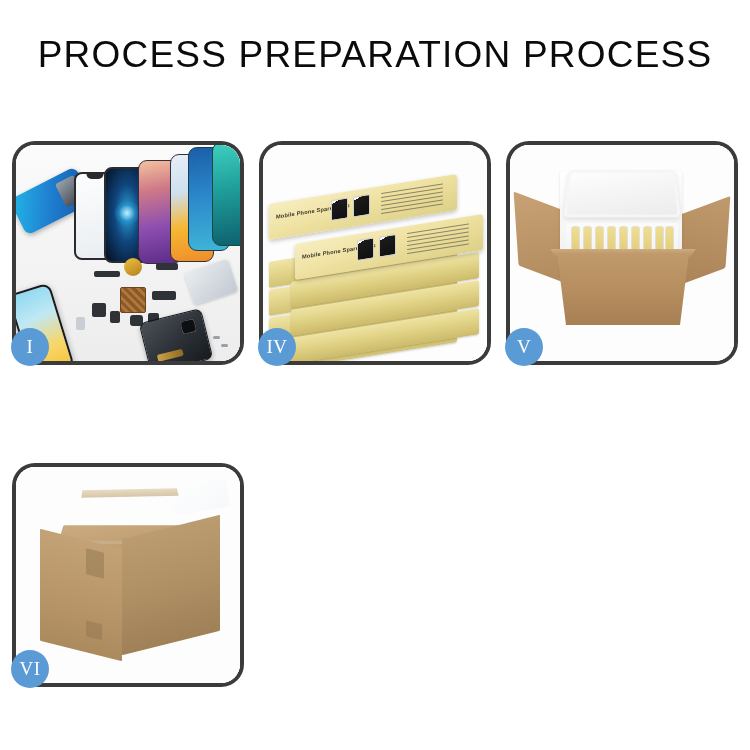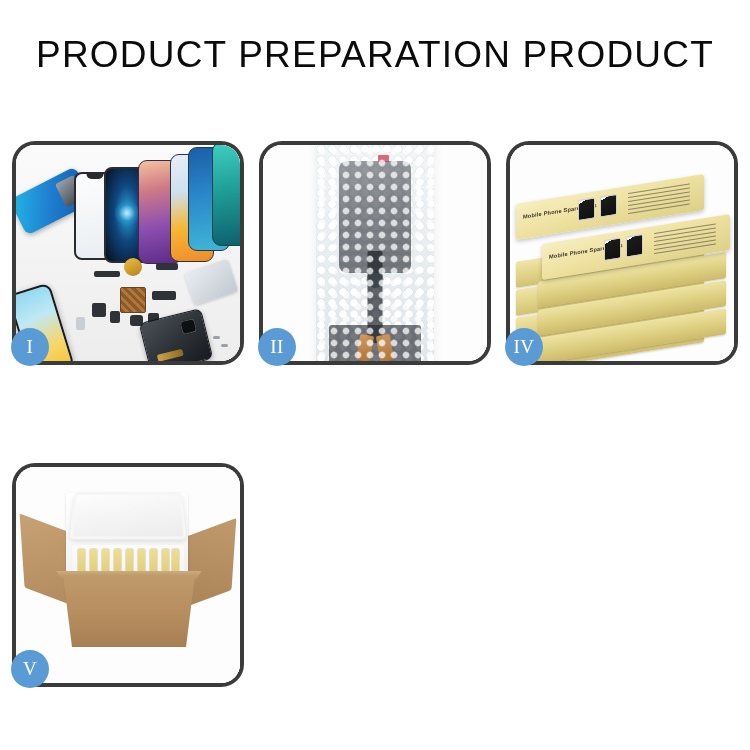--- a/index.html
+++ b/index.html
@@ -339,21 +339,21 @@
     background:linear-gradient(150deg,rgba(255,255,255,.9),rgba(238,242,245,.5));
     border-radius:3px; transform:rotate(-9deg);
   }
 </style>
 </head>
 <body>
 
 <div id="page">
 
   <div class="header">
-    <div class="title">PRODUCT PREPARATION PRODUCT</div>
+    <div class="title">PROCESS PREPARATION PROCESS</div>
   </div>
 
   <div class="grid">
 
     <div class="panel">
       <div class="panel-clip">
         <div class="photo p1">
           <div class="ph-tilt"></div>
           <div class="ph-glass"></div>
           <div class="ph-dark"></div>
@@ -375,37 +375,20 @@
           <div class="prt" style="left:60px;top:172px;width:9px;height:13px;background:#c9ced4;"></div>
           <div class="ph-back"></div>
           <div class="tool"></div>
           <div class="prt" style="right:20px;bottom:22px;width:7px;height:3px;background:#9aa0a6;"></div>
           <div class="prt" style="right:12px;bottom:14px;width:7px;height:3px;background:#9aa0a6;"></div>
         </div>
       </div>
       <div class="badge">I</div>
     </div>
 
-    <div class="panel">
-      <div class="panel-clip">
-        <div class="photo p2">
-          <div class="bw-bag">
-            <div class="bw-label"></div>
-            <div class="bw-lcd"></div>
-            <div class="bw-conn"></div>
-            <div class="bw-flex"></div>
-            <div class="bw-bot"></div>
-            <div class="bw-tab l"></div>
-            <div class="bw-tab r"></div>
-            <div class="bw-overlay"></div>
-          </div>
-        </div>
-      </div>
-      <div class="badge">II</div>
-    </div>
 
 
     <div class="panel">
       <div class="panel-clip">
         <div class="photo p4">
           <div class="stack">
             <div class="sbox s2"></div>
             <div class="sbox s3"></div>
             <div class="sbox s4"></div>
             <div class="sbox s5"></div>
@@ -464,15 +447,29 @@
               <i style="left:90px"></i>
               <i style="left:100px"></i>
           </div>
           <div class="c5-rim"></div>
           <div class="c5-body"></div>
         </div>
       </div>
       <div class="badge">V</div>
     </div>
 
+    <div class="panel">
+      <div class="panel-clip">
+        <div class="photo p6">
+          <div class="c6">
+            <div class="c6-wrap"></div>
+            <div class="c6-top"></div>
+            <div class="c6-tape"></div>
+            <div class="c6-left"></div>
+            <div class="c6-right"></div>
+          </div>
+        </div>
+      </div>
+      <div class="badge">VI</div>
+    </div>
 
   </div>
 </div>
 
 </body></html>

